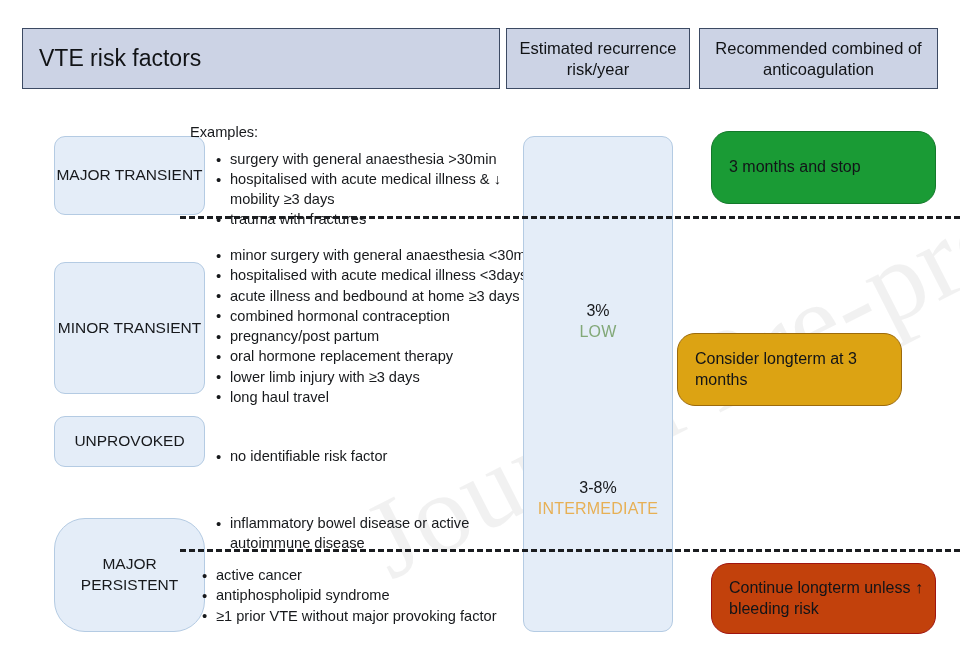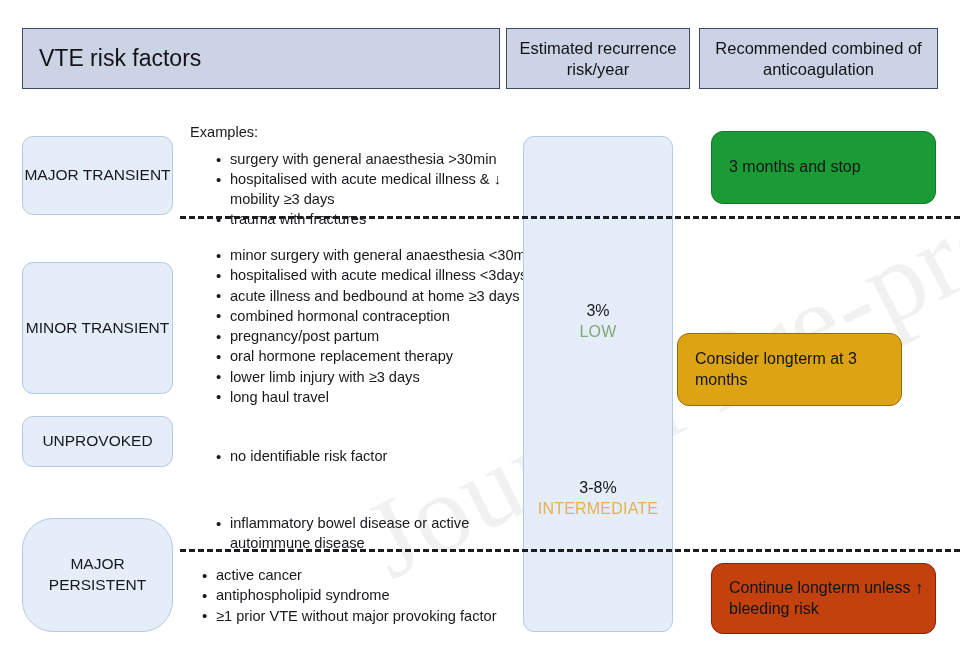--- a/index.html
+++ b/index.html
@@ -71,20 +71,21 @@
     background: #e4edf8;
     border: 1.3px solid #b4cbe3;
     border-radius: 11px;
     display: flex;
     align-items: center;
     justify-content: center;
     text-align: center;
     font-size: 15.5px;
     color: #17191c;
     line-height: 1.33;
+    margin-left: 32px;
   }
   .cat-major-transient  { left: 22px; top: 136px; width: 151px; height: 79px; }
   .cat-minor-transient  { left: 22px; top: 262px; width: 151px; height: 132px; }
   .cat-unprovoked       { left: 22px; top: 416px; width: 151px; height: 51px; }
   .cat-major-persistent { left: 22px; top: 518px; width: 151px; height: 114px; border-radius: 31px; }
 
   
   .examples-label {
     position: absolute;
     left: 190px; top: 124px;
@@ -145,21 +146,21 @@
     display: block;
     letter-spacing: 0.2px;
   }
   .rc-low          { top: 164px; }
   .rc-intermediate { top: 341px; }
 
   
   .rec {
     position: absolute;
     box-sizing: border-box;
-    border-radius: 12px;
+    border-radius: 18px;
     display: flex;
     align-items: center;
     padding-left: 17px;
     padding-right: 12px;
     font-size: 16px;
     color: #121418;
     line-height: 1.28;
   }
   .rec-green  { left: 711px; top: 131px; width: 225px; height: 73px;
                 background: #1a9b35; border: 1.5px solid #13782a; }

